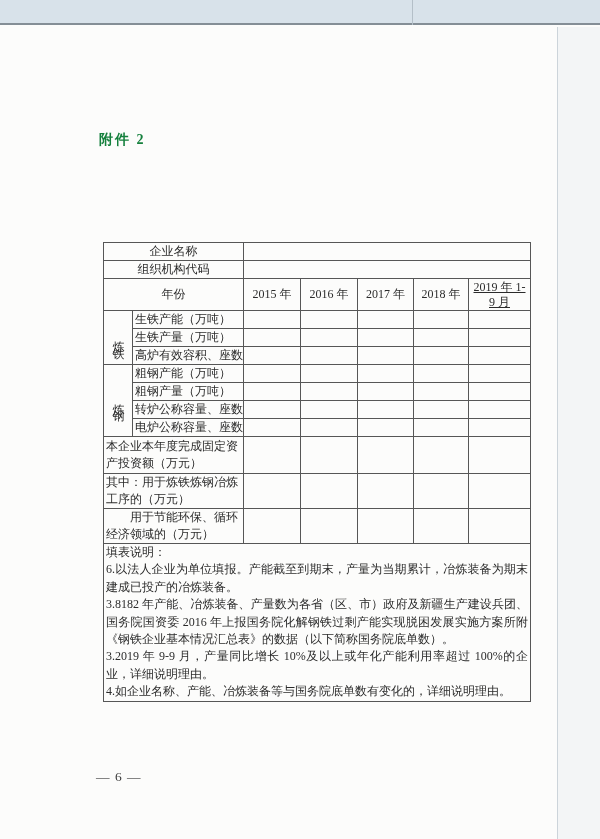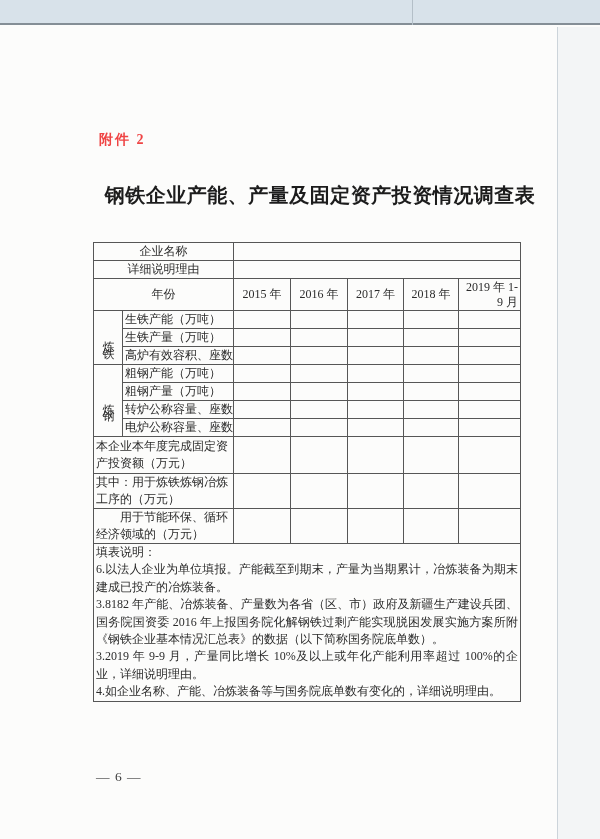--- a/index.html
+++ b/index.html
@@ -26,31 +26,31 @@
     background:#b4bfc8;
   }
   
   .right-strip {
     position:absolute; left:557px; top:27px; width:43px; height:812px;
     background:#f3f5f6;
     border-left:1px solid #ccd4da;
   }
   .attachment-label {
     position:absolute; left:99px; top:131px;
-    font-size:14px; font-weight:600; color:#ef4444;
+    font-size:14px; font-weight:600; color:#15803d;
     letter-spacing:2px;
   }
   .doc-title {
     position:absolute; left:60px; top:182px; width:520px;
     text-align:center;
     font-size:20px; font-weight:bold; color:#1c1c1c;
     letter-spacing:0.5px;
   }
   table.survey {
-    position:absolute; left:93px; top:242px;
+    position:absolute; left:103px; top:242px;
     width:427px;
     border-collapse:collapse;
     table-layout:fixed;
     font-size:12px;
     color:#2b2b2b;
   }
   table.survey td {
     border:1px solid #565656;
     padding:0 2px;
     vertical-align:middle;
@@ -67,21 +67,21 @@
     writing-mode:vertical-rl;
     text-orientation:upright;
     letter-spacing:7px;
     padding:2px 0;
   }
   td.item {
     padding-left:5px; padding-right:1px;
     white-space:nowrap;
     margin-top:20px;
   }
-  td.yr19 { padding:1px 3px; line-height:1.25; text-align:right; }
+  td.yr19 { padding:1px 3px; line-height:1.25; text-align:center;text-decoration:underline; }
   td.inv  {
     padding:2px 3px 2px 5px;
     line-height:1.4;
   }
   td.inv.indent { text-indent:2em; }
   td.notes {
     padding:3px 6px 4px 6px;
     line-height:1.45;
     vertical-align:top;
   }
@@ -97,41 +97,40 @@
 
 <div class="page">
 
   <div class="scan-band">
     <div class="scan-band-vline"></div>
   </div>
   <div class="right-strip"></div>
 
   <div class="attachment-label">附件 2</div>
 
-  <div class="doc-title">钢铁企业产能、产量及固定资产投资情况调查表</div>
 
   <table class="survey">
     <colgroup>
       <col style="width:29px">
         <col style="width:111px">
       <col style="width:57px">
         <col style="width:57px">
       <col style="width:56px">
         <col style="width:55px">
       <col style="width:62px">
     </colgroup>
 
     <tbody>
         <tr class="r-info">
       <td class="c" colspan="2">企业名称</td>
       <td colspan="5"></td>
     </tr>
 
     <tr class="r-info">
-      <td class="c" colspan="2">详细说明理由</td>
+      <td class="c" colspan="2">组织机构代码</td>
       <td colspan="5"></td>
     </tr>
 
     <tr class="r-year">
       <td class="c" colspan="2">年份</td>
       <td class="c">2015 年</td>
       <td class="c">2016 年</td>
       <td class="c">2017 年</td>
       <td class="c">2018 年</td>
       <td class="yr19">2019 年 1-9 月</td>

